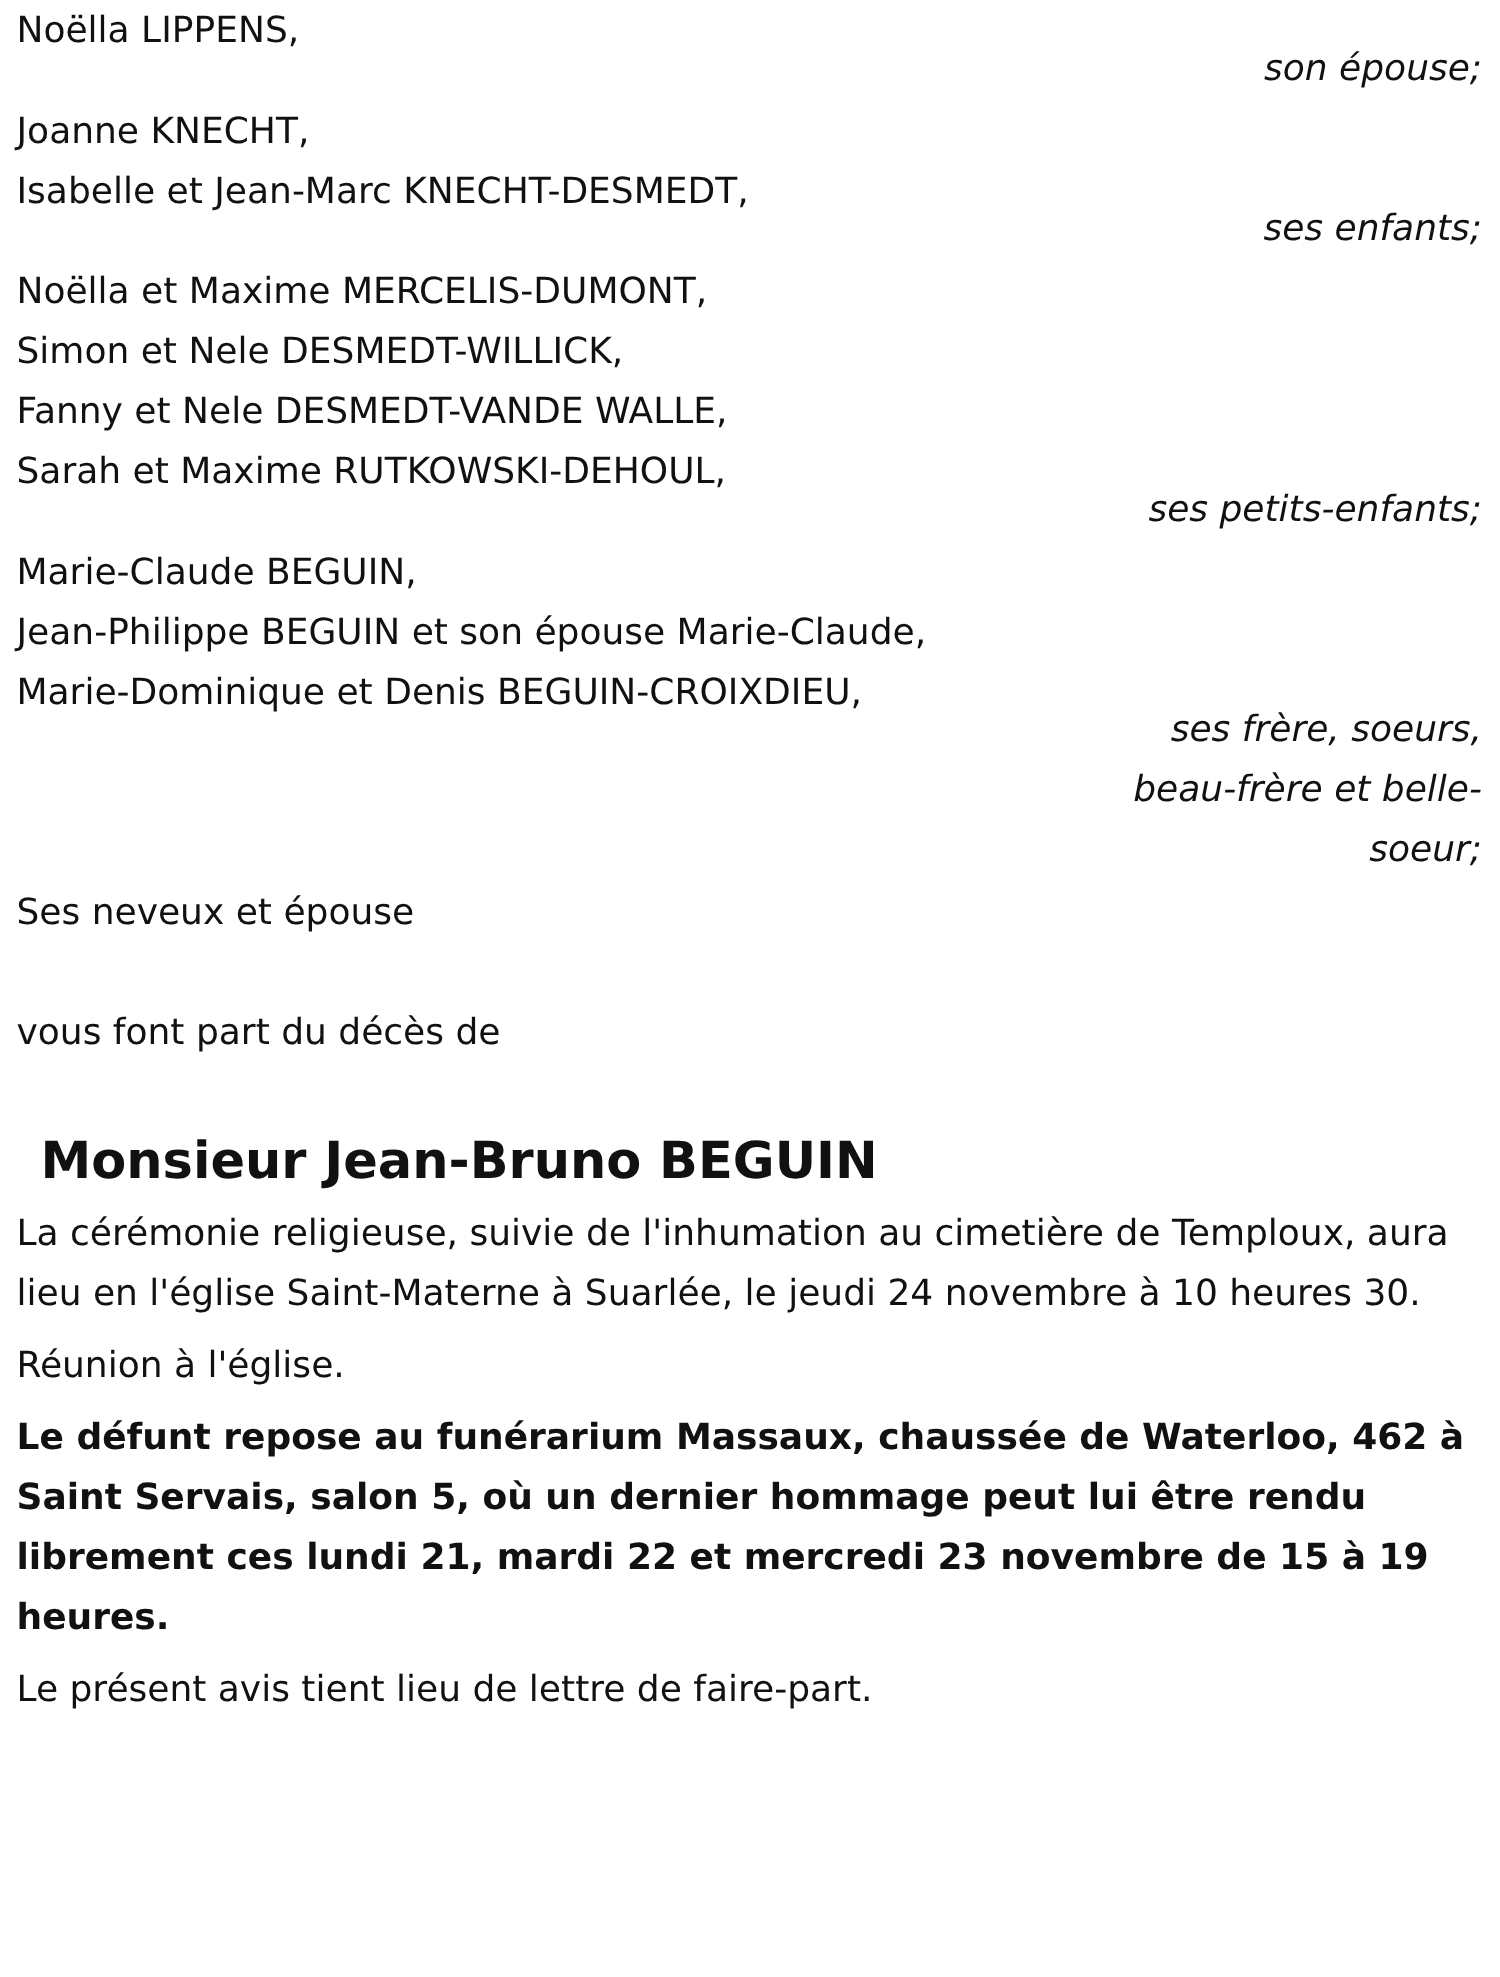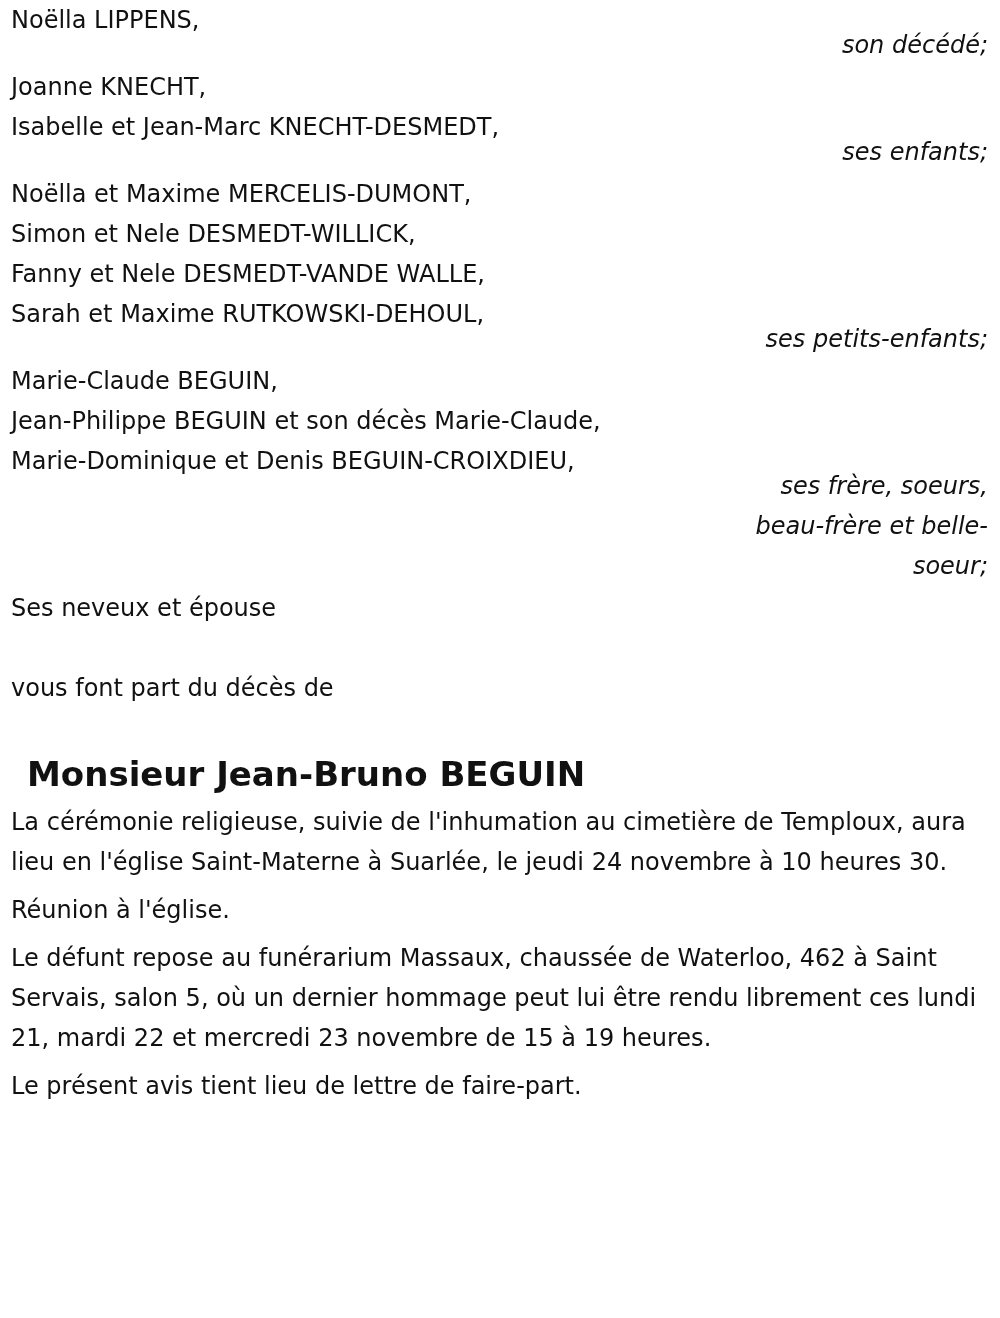--- a/index.html
+++ b/index.html
@@ -9,49 +9,49 @@
     color: #111111;
     font-size: 24px;
   }
   .page { position: relative; padding: 0 10px 0 11px; }
   .line { line-height: 40px; white-space: nowrap; }
   .role { text-align: right; font-style: italic; line-height: 40px; padding-right: 2px; }
   .group { margin-bottom: 2px; }
   .spacer { height: 40px; }
   .title { font-weight: bold; font-size: 34px; line-height: 40px; margin-top: 46px; margin-bottom: 0; margin-left: 16px; }
   .para { line-height: 40px; margin-top: 8px; }
-  .bold { font-weight: normal; }
+  .bold { font-weight: bold; }
 </style>
 </head>
 <body>
 
 <div class="page">
 
   <div class="group">
     <div class="line">Noëlla LIPPENS,</div>
-    <div class="role" style="margin-top:-15px;">son décédé;</div>
+    <div class="role" style="margin-top:-15px;">son épouse;</div>
   </div>
 
   <div class="group">
     <div class="line">Joanne KNECHT,</div>
     <div class="line">Isabelle et Jean-Marc KNECHT-DESMEDT,</div>
     <div class="role" style="margin-top:-15px;">ses enfants;</div>
   </div>
 
   <div class="group">
     <div class="line">Noëlla et Maxime MERCELIS-DUMONT,</div>
     <div class="line">Simon et Nele DESMEDT-WILLICK,</div>
     <div class="line">Fanny et Nele DESMEDT-VANDE WALLE,</div>
     <div class="line">Sarah et Maxime RUTKOWSKI-DEHOUL,</div>
     <div class="role" style="margin-top:-15px;">ses petits-enfants;</div>
   </div>
 
   <div class="group">
     <div class="line">Marie-Claude BEGUIN,</div>
-    <div class="line">Jean-Philippe BEGUIN et son décès Marie-Claude,</div>
+    <div class="line">Jean-Philippe BEGUIN et son épouse Marie-Claude,</div>
     <div class="line">Marie-Dominique et Denis BEGUIN-CROIXDIEU,</div>
     <div class="role" style="margin-top:-15px;">ses frère, soeurs,</div>
     <div class="role">beau-frère et belle-</div>
     <div class="role">soeur;</div>
   </div>
 
   <div class="line">Ses neveux et épouse</div>
   <div class="spacer"></div>
   <div class="line">vous font part du décès de</div>
 

